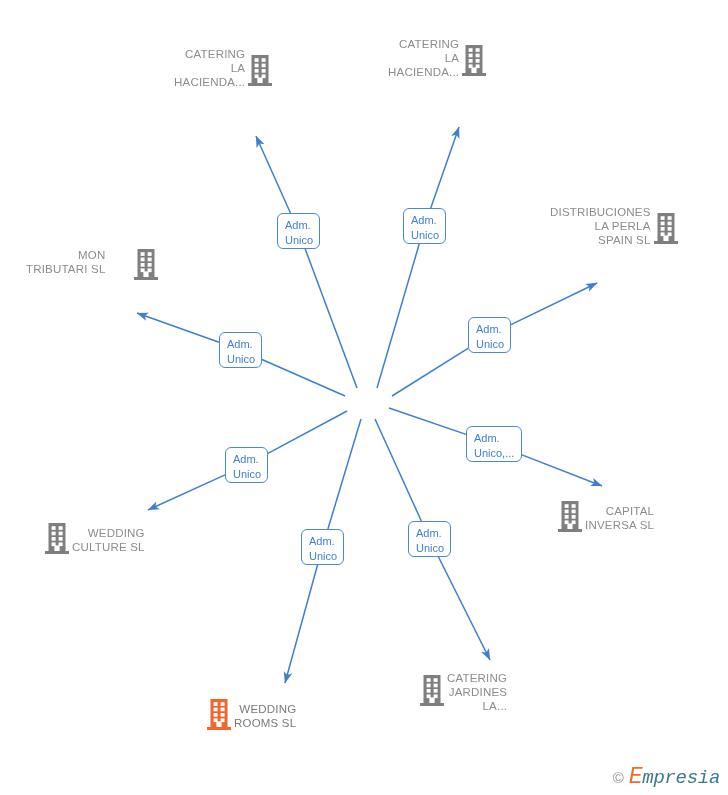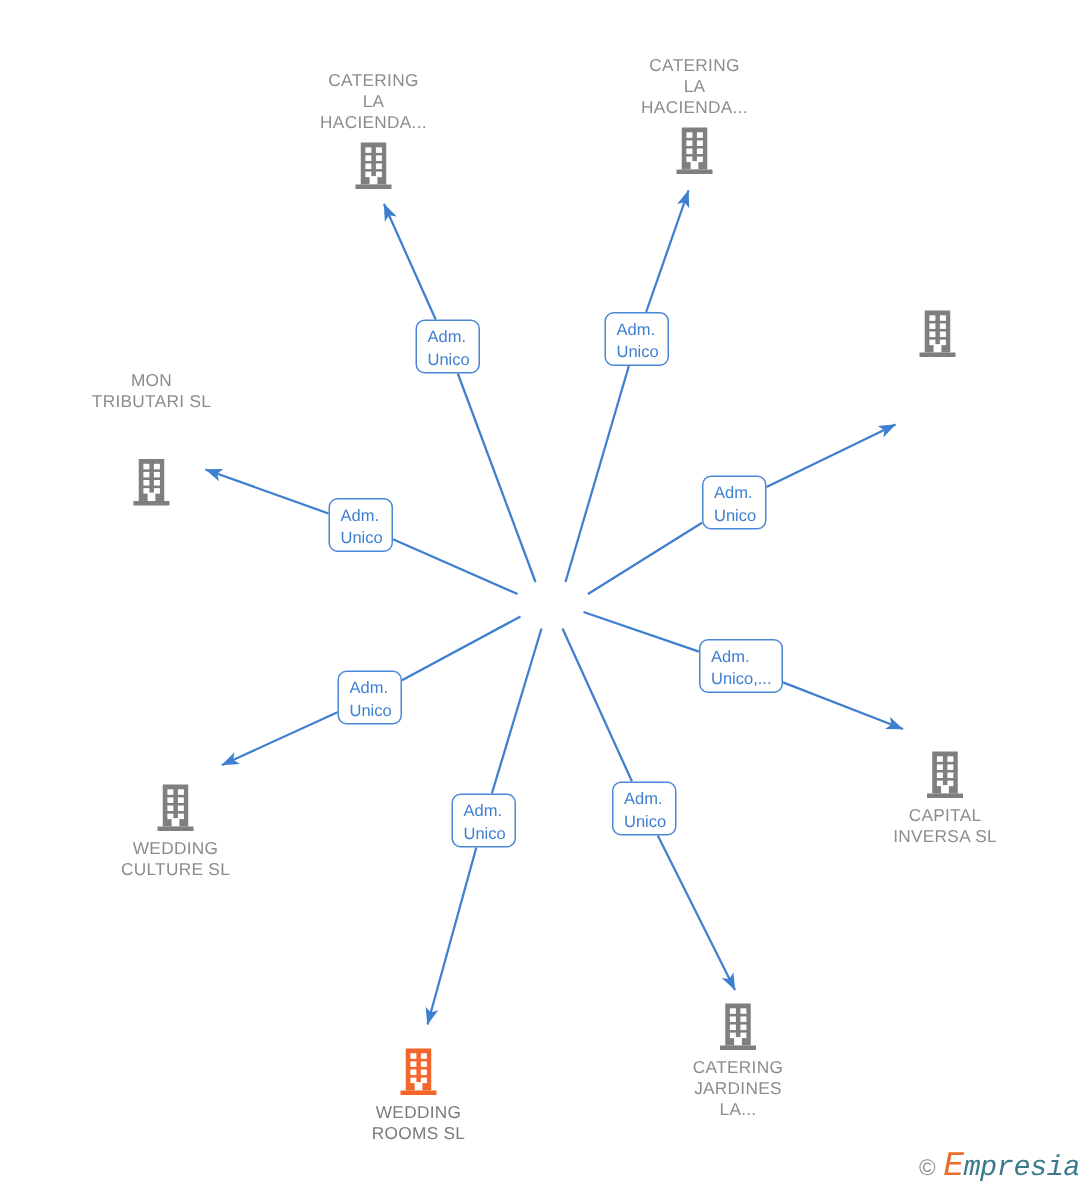--- a/index.html
+++ b/index.html
@@ -24,23 +24,23 @@
     top: 0;
     width: 728px;
     height: 795px;
   }
 
   
   .node {
     position: absolute;
     width: 150px;
     margin-left: -75px;
-    text-align: center;
+    text-align: right;
     display: flex;
-    flex-direction: column;
+    flex-direction: row;
     align-items: center;
   }
   .node-label {
     font-size: 11.5px;
     line-height: 14px;
     color: #8c8c8c;
     letter-spacing: 0.2px;
     white-space: pre-line;
   }
   .node.highlight .node-label {
@@ -178,20 +178,23 @@
             <rect x="16.6" y="10.6" width="4.0" height="3.7" fill="#ffffff"></rect>
             <rect x="9.6" y="16" width="4.0" height="3.7" fill="#ffffff"></rect>
             <rect x="16.6" y="16" width="4.0" height="3.7" fill="#ffffff"></rect>
             <rect x="9.6" y="21.4" width="4.0" height="3.7" fill="#ffffff"></rect>
             <rect x="16.6" y="21.4" width="4.0" height="3.7" fill="#ffffff"></rect>
             <rect x="12.4" y="24.4" width="5.2" height="5.6" fill="#ffffff"></rect>
             <rect x="3.0" y="30" width="24" height="3.0" fill="#7f7f7f"></rect>
           </svg></span>
       </div>
       <div class="node label-top" style="left: 625px; top: 205px;">
+        <div class="node-label">DISTRIBUCIONES
+LA PERLA
+SPAIN  SL</div>
         <span class="node-icon"><svg width="30" height="34" viewBox="0 0 30 34">
             <path d="M6.5 2 H23.5 V30 H6.5 Z" fill="#7f7f7f"></path>
             <rect x="9.6" y="5.2" width="4.0" height="3.7" fill="#ffffff"></rect>
             <rect x="16.6" y="5.2" width="4.0" height="3.7" fill="#ffffff"></rect>
             <rect x="9.6" y="10.6" width="4.0" height="3.7" fill="#ffffff"></rect>
             <rect x="16.6" y="10.6" width="4.0" height="3.7" fill="#ffffff"></rect>
             <rect x="9.6" y="16" width="4.0" height="3.7" fill="#ffffff"></rect>
             <rect x="16.6" y="16" width="4.0" height="3.7" fill="#ffffff"></rect>
             <rect x="9.6" y="21.4" width="4.0" height="3.7" fill="#ffffff"></rect>
             <rect x="16.6" y="21.4" width="4.0" height="3.7" fill="#ffffff"></rect>

